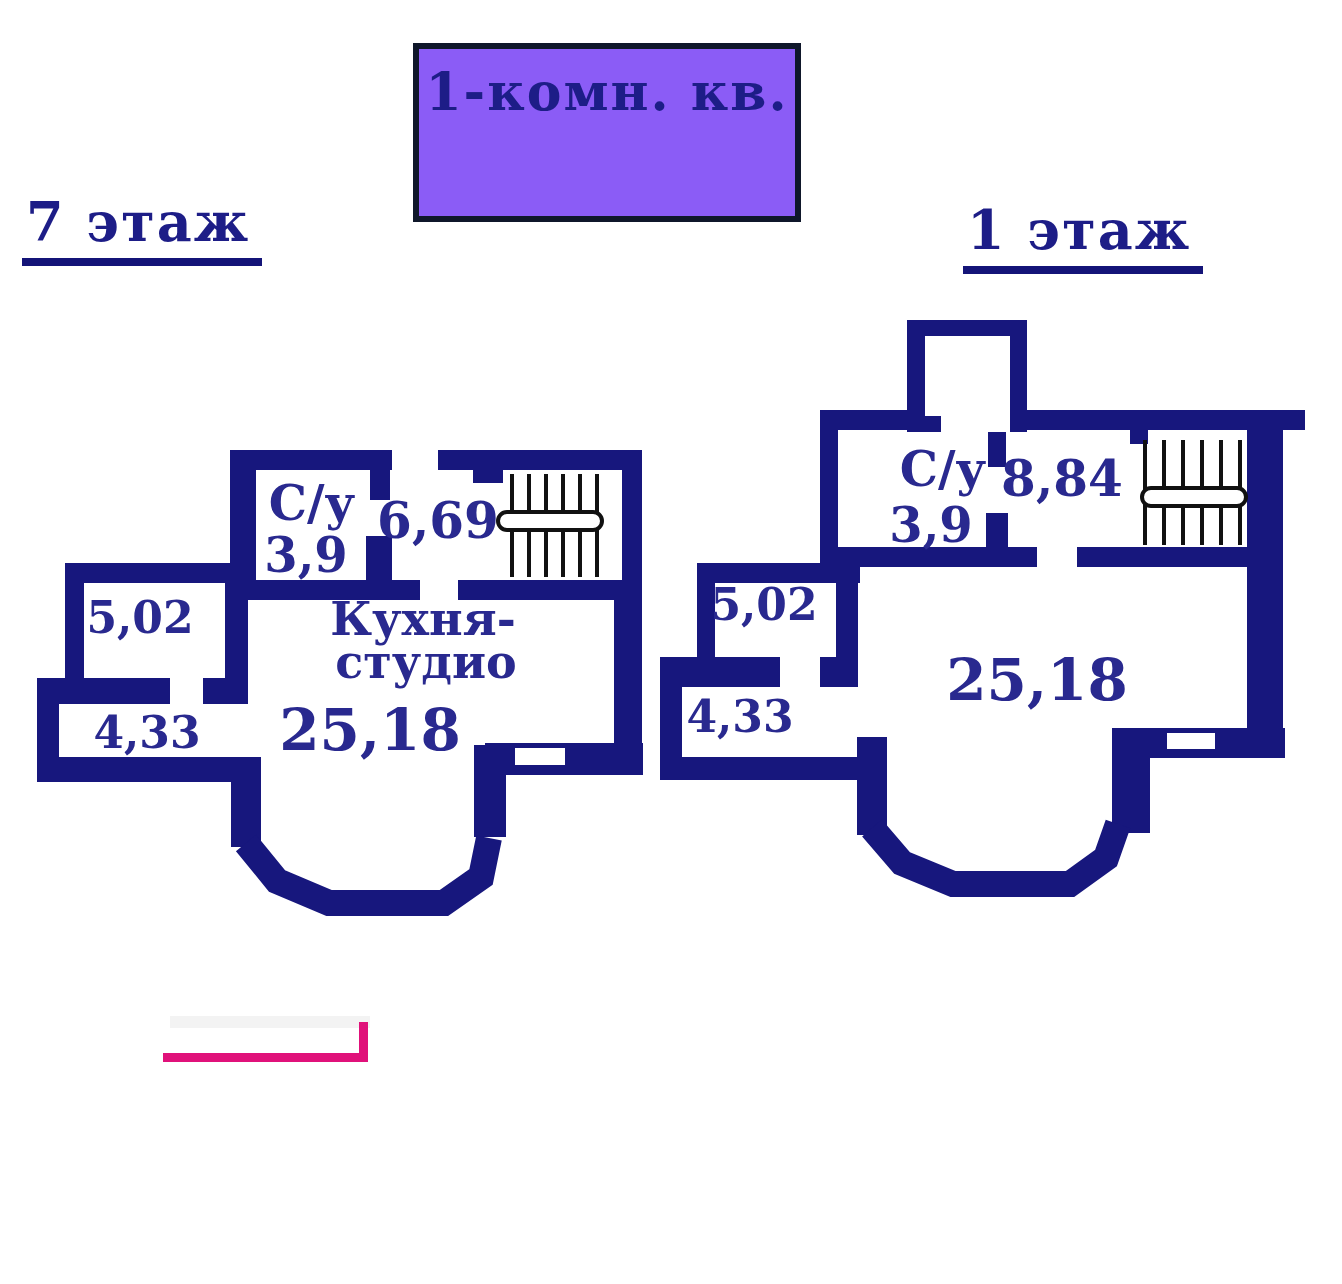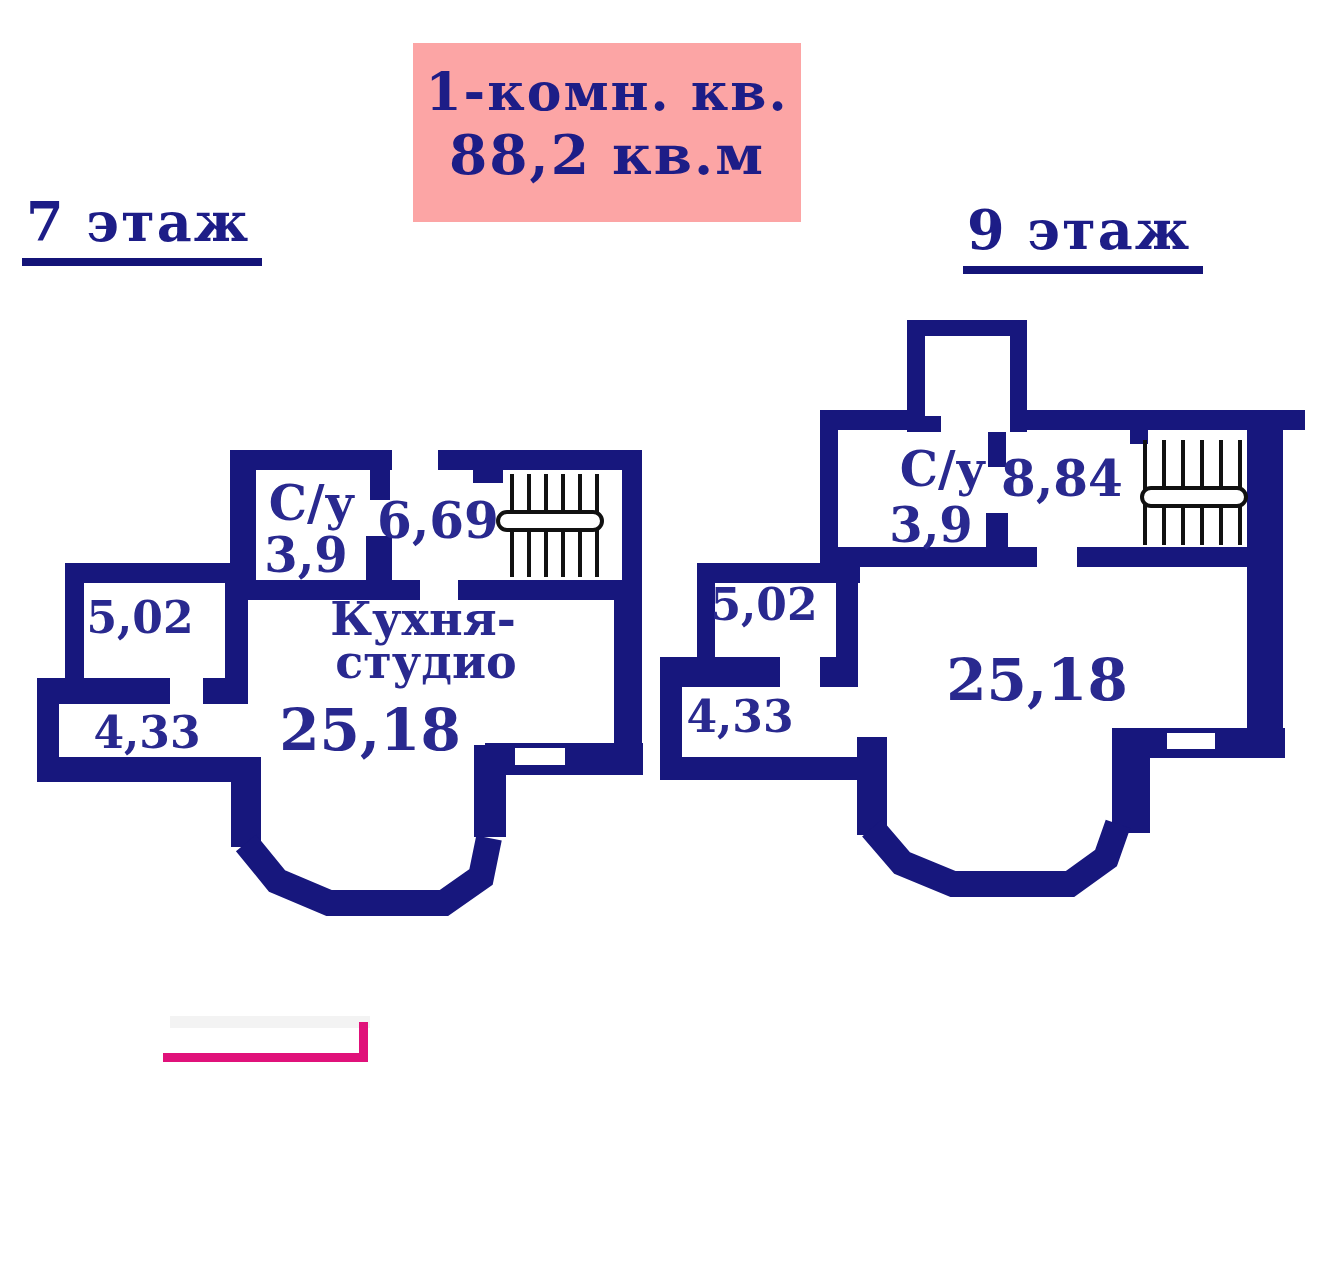--- a/index.html
+++ b/index.html
@@ -6,21 +6,21 @@
   #canvas{
     position:relative;
     width:1342px;height:1284px;
     background:#ffffff;
     overflow:hidden;
     font-family:"DejaVu Serif", serif;
   }
   
   .title-box{
     position:absolute;left:413px;top:43px;width:388px;height:179px;
-    border:6px solid #fca5a5;box-sizing:border-box;background:#fca5a5;
+    border:6px solid #0f172a;box-sizing:border-box;background:#8b5cf6;
     text-align:center;color:#1d1d87;font-weight:bold;
   }
   .title-line1{font-size:52px;line-height:1.05;margin-top:16px;letter-spacing:2px;}
   .title-line2{font-size:55px;line-height:1.05;margin-top:6px;letter-spacing:2px;}
   
   .floor-label{
     position:absolute;color:#1d1d87;font-weight:bold;font-size:54px;
     border-bottom:8px solid #141478;padding:0 12px 4px 4px;letter-spacing:2px;
   }
   #label9{left:22px;top:190px;}
@@ -48,25 +48,24 @@
     background:#e8e8e8;opacity:.5;
   }
 </style>
 </head>
 <body>
 
 <div id="canvas">
 
   <div class="title-box">
     <div class="title-line1">1-комн. кв.</div>
-    <div class="title-line2">88,2 кв.м</div>
   </div>
 
   <div class="floor-label" id="label9">7 этаж</div>
-  <div class="floor-label" id="label10">9 этаж</div>
+  <div class="floor-label" id="label10">1 этаж</div>
 
   <svg id="plan9" class="plan" width="620" height="500" viewBox="0 0 620 500">
     <g>
 
       <rect class="wall" x="205" y="0" width="162" height="20"></rect>
       <rect class="wall" x="413" y="0" width="204" height="20"></rect>
       <rect class="wall" x="205" y="0" width="26" height="150"></rect>
       <rect class="wall" x="205" y="130" width="190" height="20"></rect>
       <rect class="wall" x="433" y="130" width="184" height="20"></rect>
       <rect class="wall" x="597" y="0" width="20" height="150"></rect>

